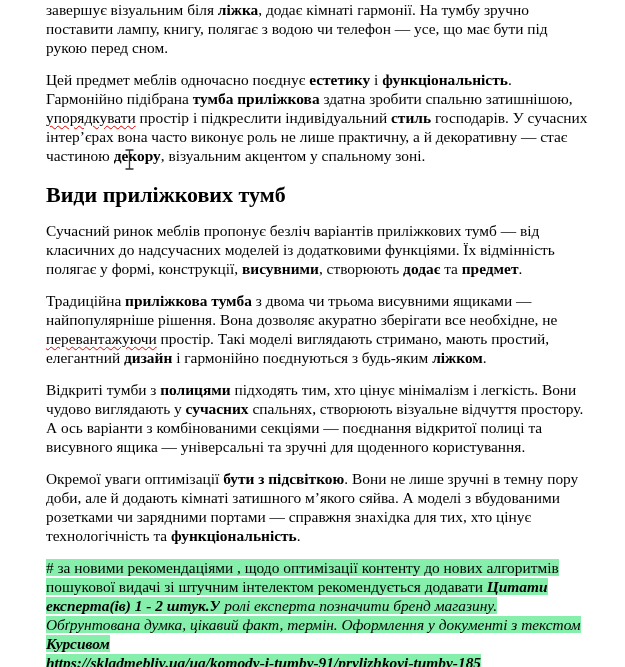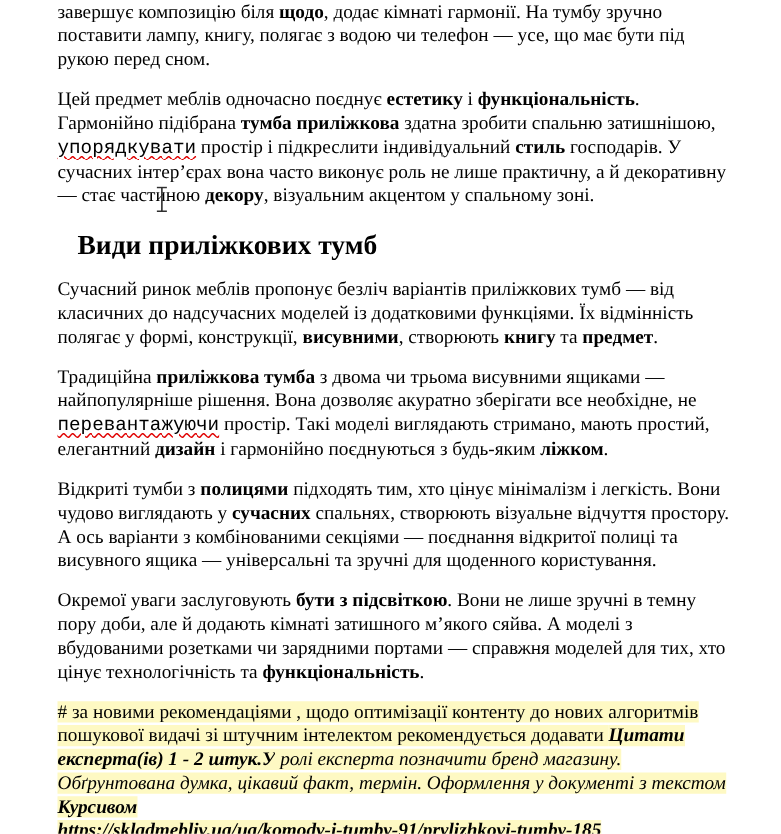--- a/index.html
+++ b/index.html
@@ -7,48 +7,47 @@
     width:625px;height:667px;overflow:hidden;background:#ffffff;color:#000;
     font-family:"Liberation Serif","DejaVu Serif",serif;
   }
   .page{position:relative;width:625px;height:667px;overflow:hidden;background:#fff;}
   .content{
     position:absolute;left:46px;top:-13px;width:544px;
     font-size:15.4px;line-height:19px;text-align:left;
   }
   p.para{margin:13px 0;}
   h2.doc-heading{
-    font-size:22px;line-height:27px;margin:16px 0 11px 16px;font-weight:bold;
+    font-size:22px;line-height:27px;margin:16px 0 11px 0;font-weight:bold;
   }
   .b{font-weight:bold;}
   .i{font-style:italic;}
-  .hl{background:#fef9c3;}
+  .hl{background:#86efac;}
   .sq{
     text-decoration-line:underline;
     text-decoration-style:wavy;
     text-decoration-color:#e00000;
     text-decoration-thickness:1px;
     text-underline-offset:2px;
-    font-family:Liberation Mono, monospace;
   }
   .u{text-decoration-line:underline;text-decoration-thickness:1px;}
   .ibeam{position:absolute;left:124px;top:149px;width:11px;height:21px;}
 </style>
 </head>
 <body>
 
 <div class="page">
   <div class="content">
-    <p class="para"><span>завершує композицію біля </span><span class="b">щодо</span><span>, додає кімнаті гармонії. На тумбу зручно поставити лампу, книгу, полягає з водою чи телефон — усе, що має бути під рукою перед сном.</span></p>
+    <p class="para"><span>завершує візуальним біля </span><span class="b">ліжка</span><span>, додає кімнаті гармонії. На тумбу зручно поставити лампу, книгу, полягає з водою чи телефон — усе, що має бути під рукою перед сном.</span></p>
     <p class="para"><span>Цей предмет меблів одночасно поєднує </span><span class="b">естетику</span><span> і </span><span class="b">функціональність</span><span>. Гармонійно підібрана </span><span class="b">тумба приліжкова</span><span> здатна зробити спальню затишнішою, </span><span class="sq">упорядкувати</span><span> простір і підкреслити індивідуальний </span><span class="b">стиль</span><span> господарів. У сучасних інтер’єрах вона часто виконує роль не лише практичну, а й декоративну — стає частиною </span><span class="b">декору</span><span>, візуальним акцентом у спальному зоні.</span></p>
     <h2 class="doc-heading">Види приліжкових тумб</h2>
-    <p class="para"><span>Сучасний ринок меблів пропонує безліч варіантів приліжкових тумб — від класичних до надсучасних моделей із додатковими функціями. Їх відмінність полягає у формі, конструкції, </span><span class="b">висувними</span><span>, створюють </span><span class="b">книгу</span><span> та </span><span class="b">предмет</span><span>.</span></p>
+    <p class="para"><span>Сучасний ринок меблів пропонує безліч варіантів приліжкових тумб — від класичних до надсучасних моделей із додатковими функціями. Їх відмінність полягає у формі, конструкції, </span><span class="b">висувними</span><span>, створюють </span><span class="b">додає</span><span> та </span><span class="b">предмет</span><span>.</span></p>
     <p class="para"><span>Традиційна </span><span class="b">приліжкова тумба</span><span> з двома чи трьома висувними ящиками — найпопулярніше рішення. Вона дозволяє акуратно зберігати все необхідне, не </span><span class="sq">перевантажуючи</span><span> простір. Такі моделі виглядають стримано, мають простий, елегантний </span><span class="b">дизайн</span><span> і гармонійно поєднуються з будь-яким </span><span class="b">ліжком</span><span>.</span></p>
     <p class="para"><span>Відкриті тумби з </span><span class="b">полицями</span><span> підходять тим, хто цінує мінімалізм і легкість. Вони чудово виглядають у </span><span class="b">сучасних</span><span> спальнях, створюють візуальне відчуття простору. А ось варіанти з комбінованими секціями — поєднання відкритої полиці та висувного ящика — універсальні та зручні для щоденного користування.</span></p>
-    <p class="para"><span>Окремої уваги заслуговують </span><span class="b">бути з підсвіткою</span><span>. Вони не лише зручні в темну пору доби, але й додають кімнаті затишного м’якого сяйва. А моделі з вбудованими розетками чи зарядними портами — справжня моделей для тих, хто цінує технологічність та </span><span class="b">функціональність</span><span>.</span></p>
+    <p class="para"><span>Окремої уваги оптимізації </span><span class="b">бути з підсвіткою</span><span>. Вони не лише зручні в темну пору доби, але й додають кімнаті затишного м’якого сяйва. А моделі з вбудованими розетками чи зарядними портами — справжня знахідка для тих, хто цінує технологічність та </span><span class="b">функціональність</span><span>.</span></p>
     <p class="para"><span class="hl"># за новими рекомендаціями , щодо оптимізації контенту до нових алгоритмів пошукової видачі зі штучним інтелектом рекомендується додавати </span><span class="b i hl">Цитати експерта(ів) 1 - 2 штук.У</span><span class="i hl"> ролі експерта позначити бренд магазину. Обґрунтована думка, цікавий факт, термін. Оформлення у документі з текстом </span><span class="b i hl">Курсивом</span><br><span class="b i hl u">https://skladmebliv.ua/ua/komody-i-tumby-91/prylizhkovi-tumby-185</span></p>
 
   </div>
 
   <svg class="ibeam" viewBox="0 0 11 21" xmlns="http://www.w3.org/2000/svg">
     <path d="M1.5 1 H9.5 M5.5 1 V20 M1.5 20 H9.5" fill="none" stroke="#2f2f2f" stroke-width="1.3"></path>
   </svg>
 </div>
 
 </body></html>

